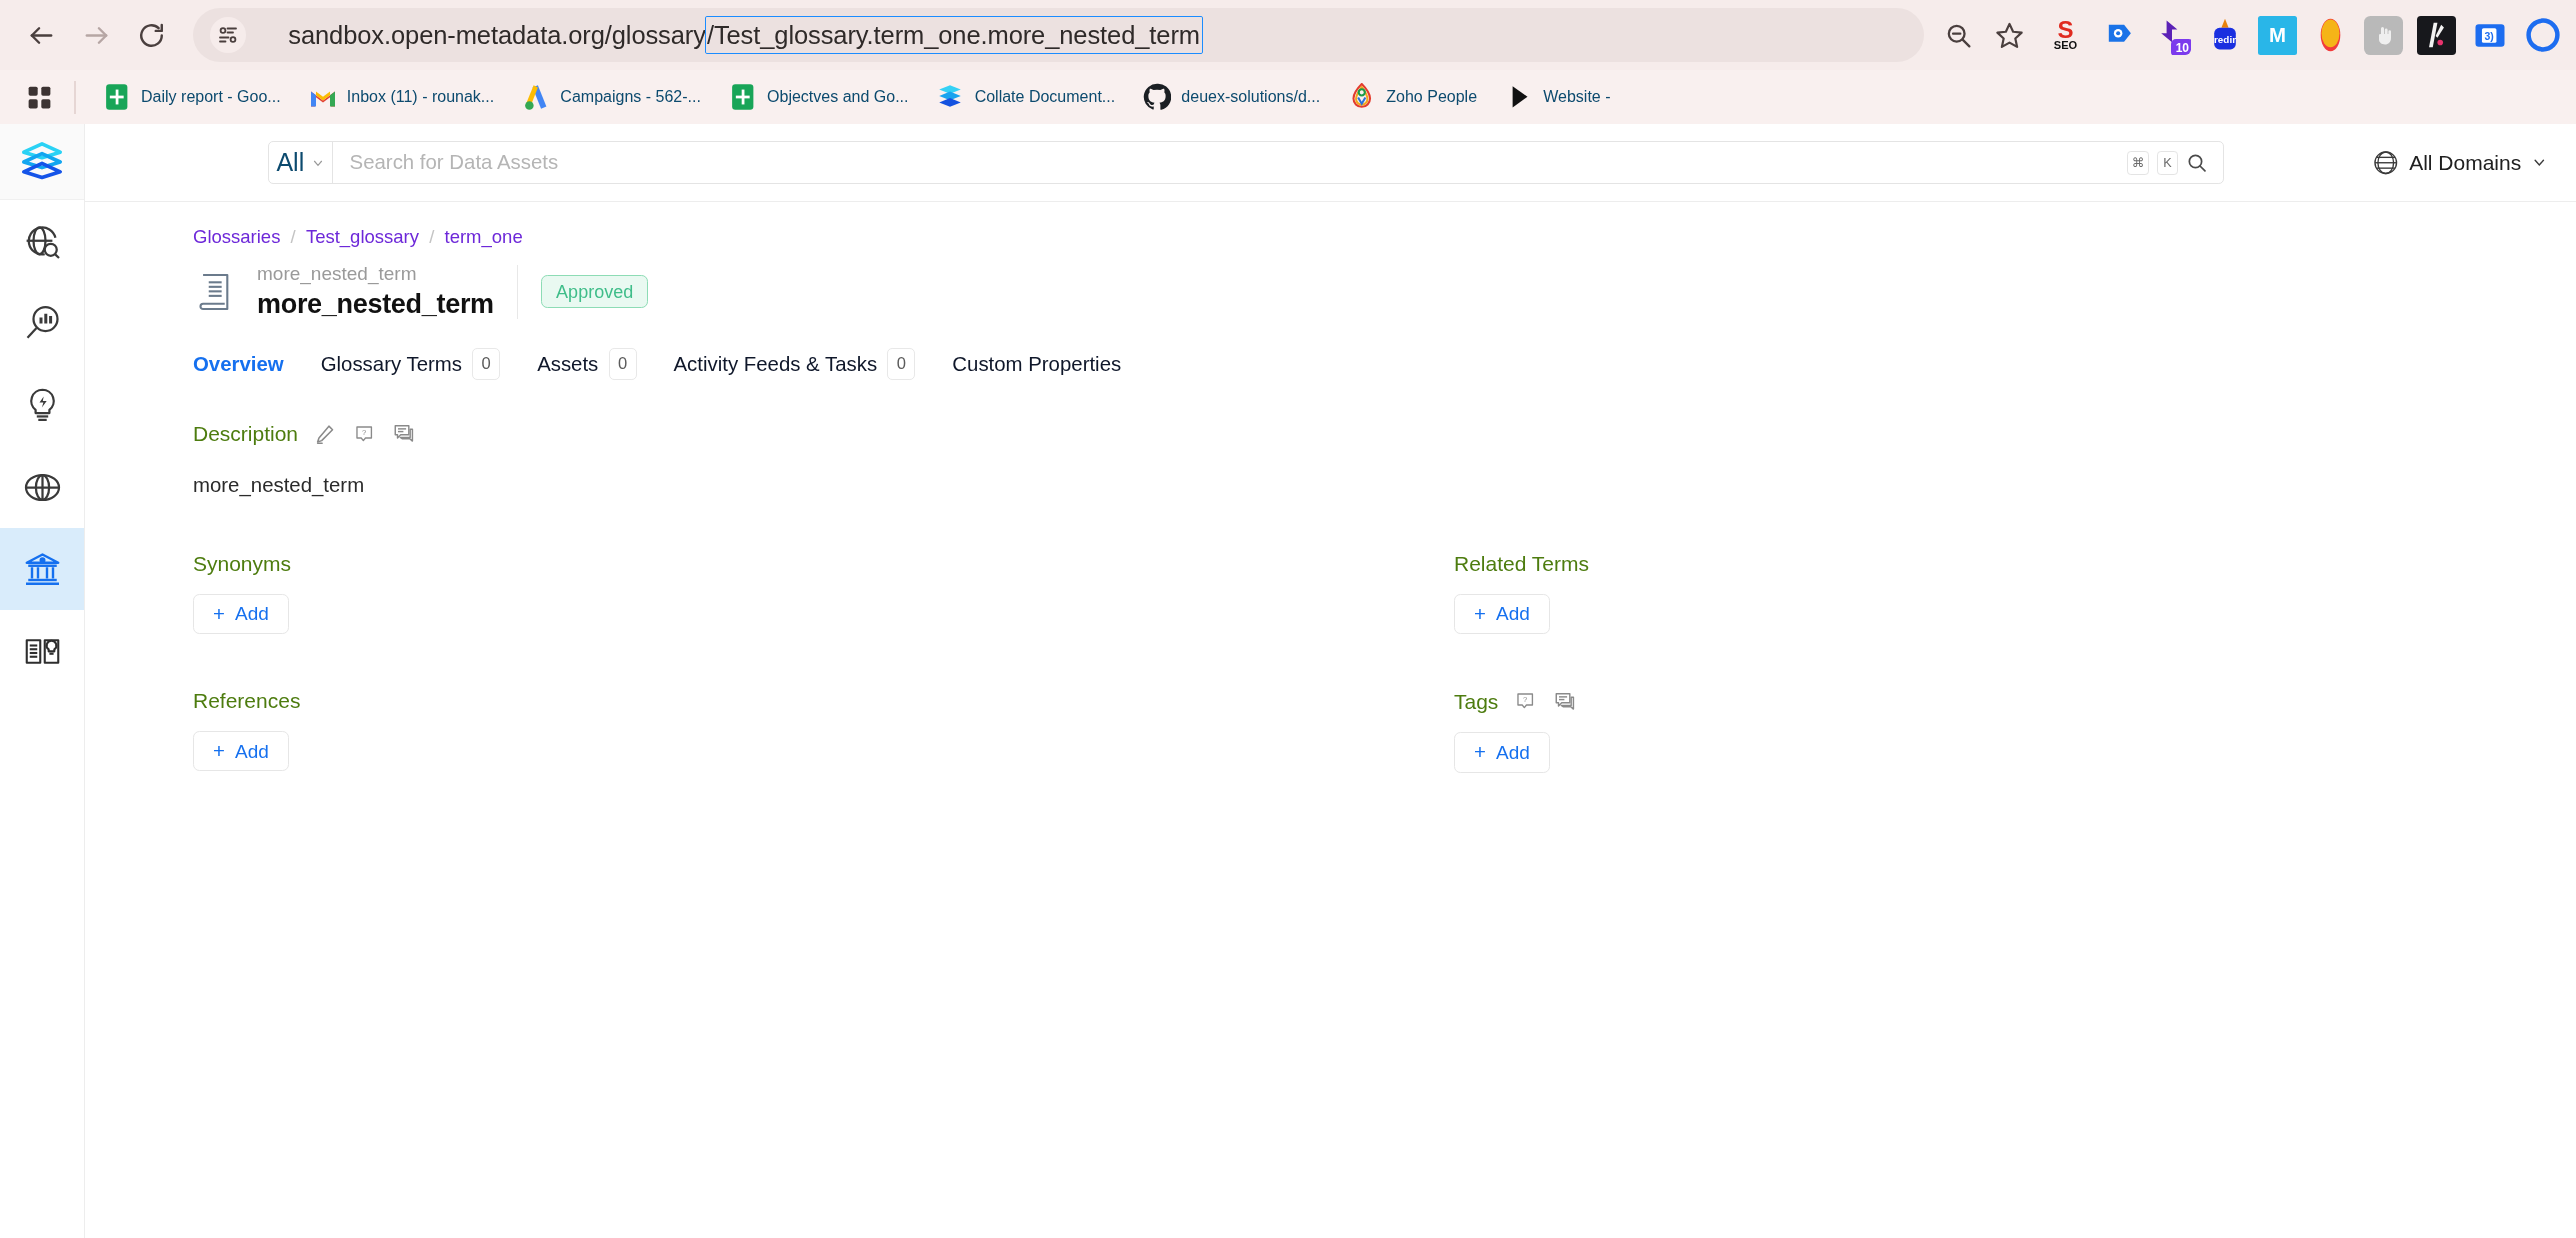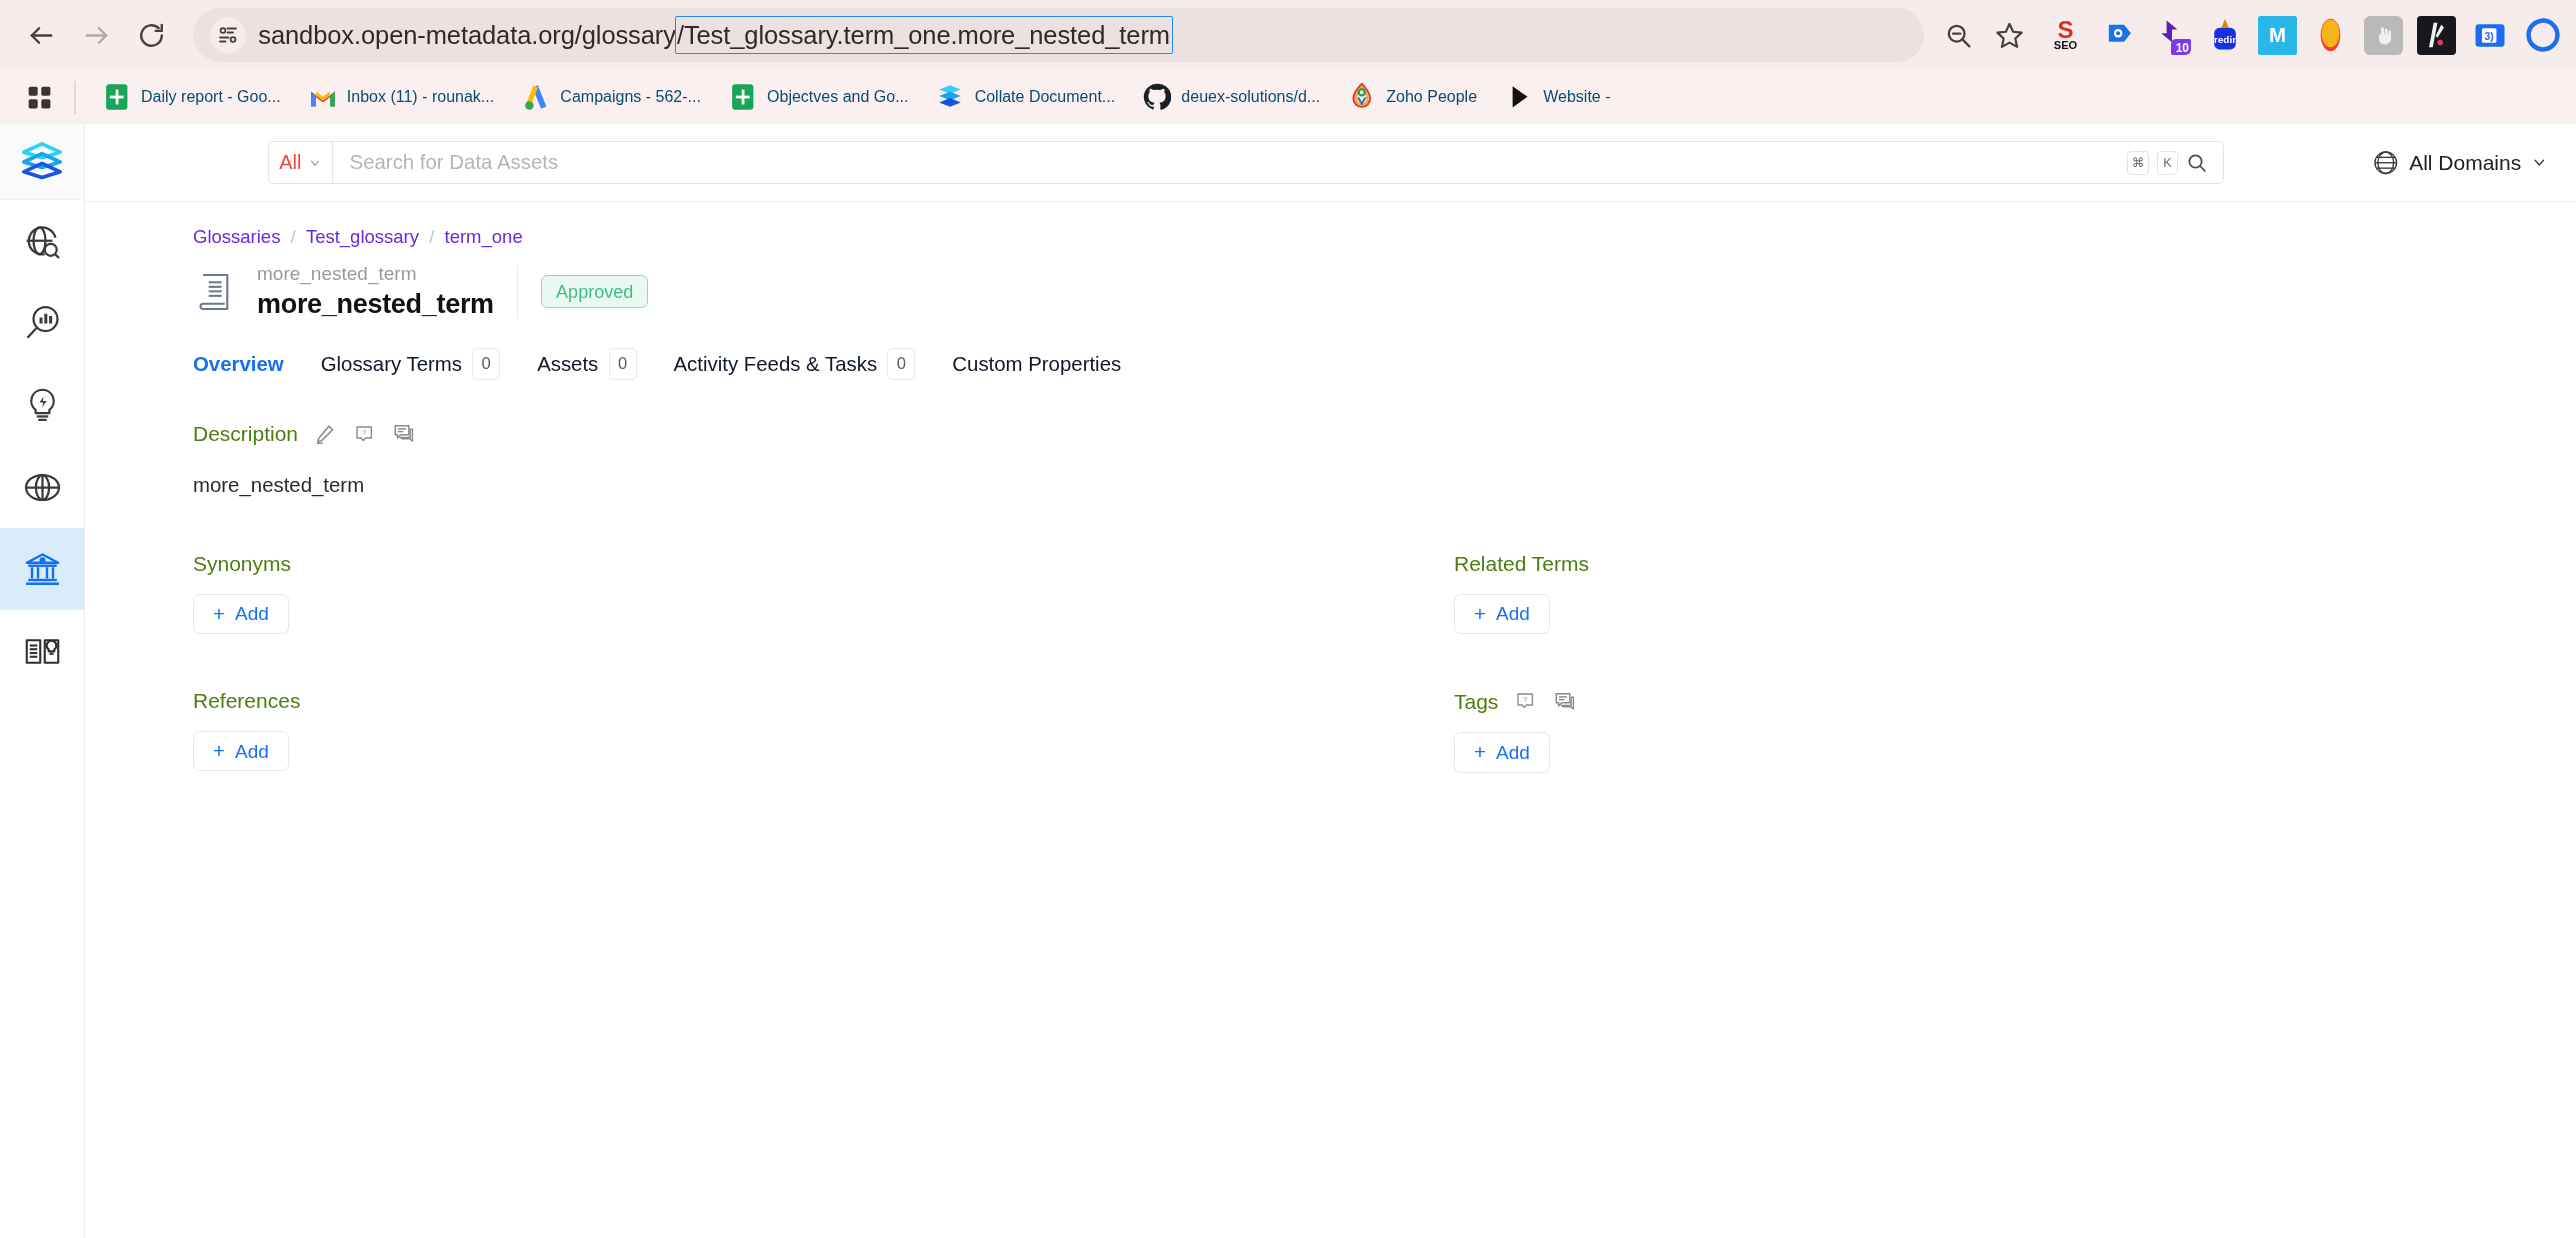--- a/index.html
+++ b/index.html
@@ -26,21 +26,21 @@
 
   .omnibox {
     flex:1 1 auto; height:54px; margin-left:14px; margin-right:9px;
     background:#ece1e0; border-radius:27px;
     display:flex; align-items:center; padding:0 16.6px; gap:12.7px;
     min-width:0; position:relative;
   }
   .omnibox-site-icon { flex:0 0 auto; width:36px; height:36px;
     display:flex; align-items:center; justify-content:center;
     background:#f6eceb; border-radius:50%; }
-  .url-wrap { display:flex; align-items:center; min-width:0; flex:1 1 auto; }
+  .url-wrap { display:flex; align-items:center; min-width:0; flex:1 1 auto;margin-left:30px; }
   .url-text {
     font-size:25.5px; color:#2f2a29; white-space:nowrap;
     letter-spacing:-0.1px;
   }
   .url-selected {
     font-size:25.5px; color:#2f2a29; white-space:nowrap;
     border:1.9px solid #1a8cff; padding:3.8px 2.5px 3.8px 1.3px;
     border-radius:1.9px; margin-left:-1.3px;
     letter-spacing:-0.1px;
   }
@@ -85,21 +85,21 @@
   }
   .search-shell {
     margin-left:183px; width:1956px; height:43px;
     border:1.3px solid #e4e4e4; border-radius:5.1px;
     display:flex; align-items:center; background:#fff;
   }
   .search-all {
     width:64px; height:100%; display:flex; align-items:center; justify-content:center;
     gap:6.4px; border-right:1.3px solid #e4e4e4; flex:0 0 auto;
   }
-  .search-all-label { font-size:20px; color:#ef4444; }
+  .search-all-label { font-size:25px; color:#0c4a6e; }
   .search-input-area { flex:1 1 auto; padding:0 16.6px; min-width:0; }
   .search-input {
     border:none; outline:none; width:100%; font-size:20.4px; color:#202020;
     font-family:"Liberation Sans", sans-serif; background:transparent;
   }
   .search-input::placeholder { color:#b5b5b5; }
   .search-kbd { display:flex; align-items:center; gap:7.6px; padding-right:15.3px; flex:0 0 auto; }
   .kbd {
     min-width:21.7px; height:24px; border:1.3px solid #e4e4e4; border-radius:3.8px;
     display:flex; align-items:center; justify-content:center;

